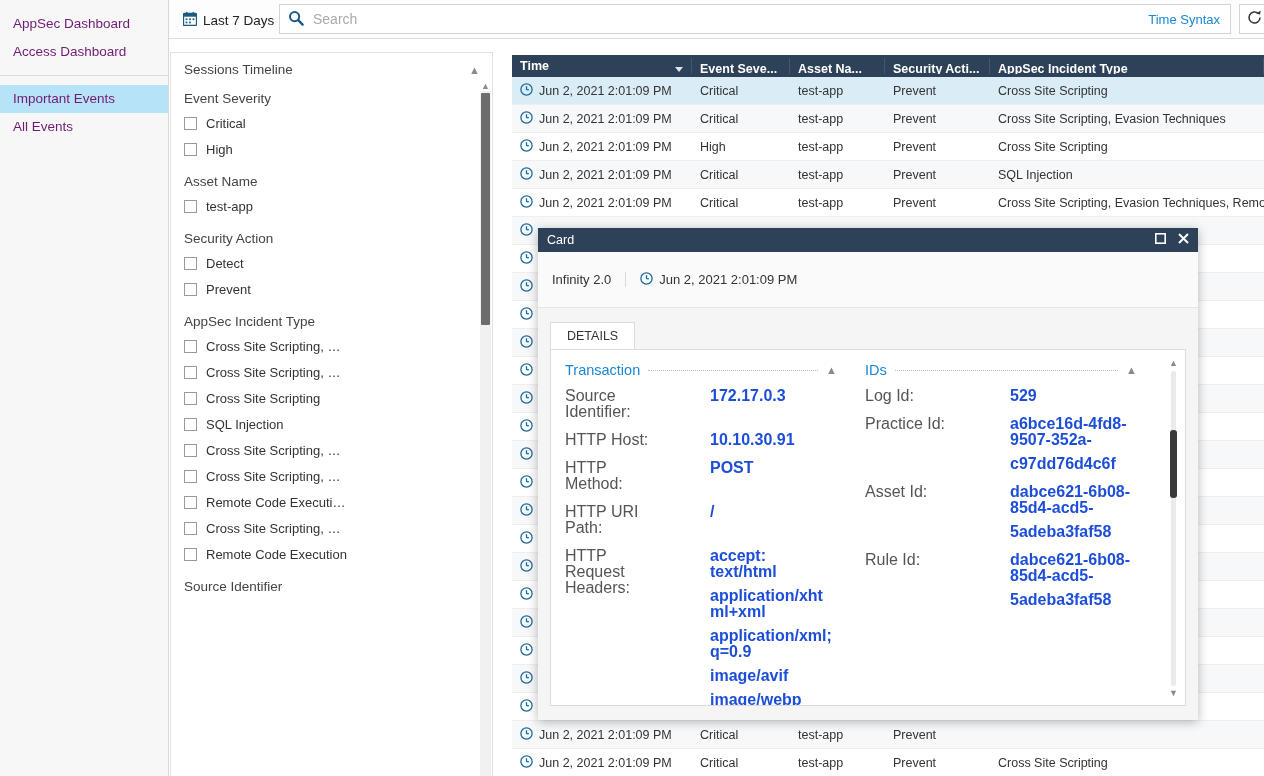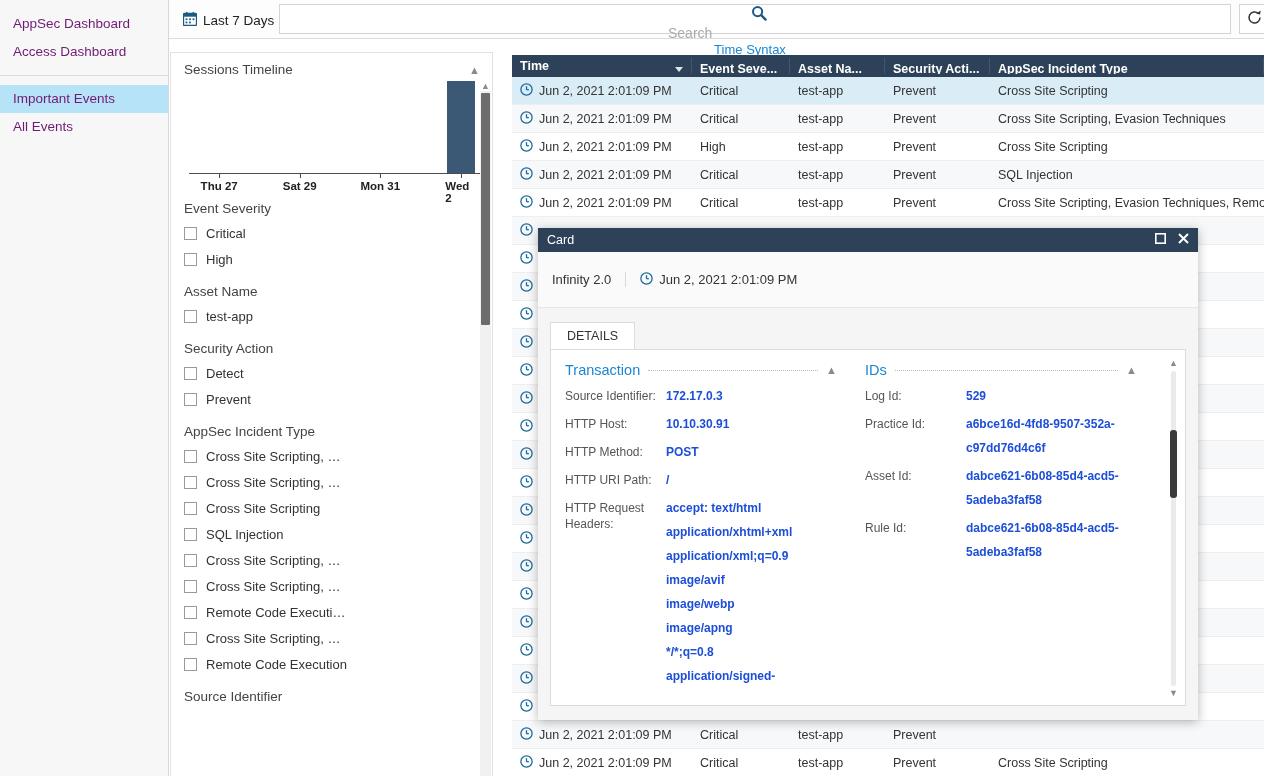--- a/index.html
+++ b/index.html
@@ -41,21 +41,21 @@
   }
   #daterange .cal { color: #1c5a84; display: block; }
   #daterange .caret {
     width: 0; height: 0; border-left: 4px solid transparent;
     border-right: 4px solid transparent; border-top: 5px solid #444;
     margin-left: 2px;
   }
   #searchbox {
     position: absolute; left: 110px; top: 4px; width: 952px; height: 30px;
     border: 1px solid #d4d4d4; background: #fff;
-    display: flex; align-items: center; flex-direction: column;
+    display: flex; align-items: center;
   }
   #searchbox .mag { margin-left: 8px; color: #1c5a84; display: block; }
   #searchbox input {
     flex: 1; border: 0; outline: none; height: 26px;
     font-family: "Liberation Sans", sans-serif; font-size: 14px;
     color: #333; margin-left: 7px; background: transparent;
   }
   #searchbox input::placeholder { color: #aaa; }
   #query-syntax {
     color: #1b87d1; font-size: 13px; margin-right: 10px;
@@ -189,21 +189,21 @@
     border: 1px solid #dcdcdc; overflow: hidden;
   }
   #detail-cols { display: flex; padding: 12px 0 0 0; }
   .col { padding: 0 14px; }
   .col-left  { width: 300px; }
   .col-right { width: 300px; }
   .grp-head { display: flex; align-items: center; gap: 8px; margin-bottom: 10px; }
   .grp-head .gt { color: #1b87d1; font-size: 14.5px; white-space: nowrap; }
   .grp-head .dots { flex: 1; border-top: 1px dotted #bcbcbc; height: 1px; }
   .grp-head .gchev { color: #8a8a8a; font-size: 11px; cursor: pointer; }
-  .kv { display: flex; margin-bottom: 12px; font-size: 12px; line-height: 16px; }
+  .kv { display: flex; margin-bottom: 12px; font-size: 16px; line-height: 16px; gap: 44px; }
   .k { width: 101px; flex: 0 0 101px; color: #555; padding-right: 6px; }
   .v { flex: 1; color: #1d4ed8; font-weight: bold; word-break: break-word; }
   .v .hline { display: block; margin-bottom: 8px; }
   .v .hline:last-child { margin-bottom: 0; }
 
   #card-sb {
     position: absolute; right: 6px; top: 8px; width: 11px; height: 341px;
   }
   #card-sb .arr { position: absolute; left: 0; width: 11px; height: 11px; color: #8a8a8a; font-size: 9px; text-align: center; line-height: 11px; }
   #card-sb .arr.u { top: 0; }
@@ -270,34 +270,20 @@
 
   <div id="stats">
 
     <div id="stats-body">
 
       <div class="sect-head">
         <span class="lbl">Sessions Timeline</span>
         <span class="chev">▲</span>
       </div>
 
-      <div id="timeline">
-        <div id="tl-plot">
-            <div class="tl-bar" style="left: 247.857px; width: 28px; height: 92px; background: rgb(59, 88, 116);"></div>
-          </div>
-        <div id="tl-axis"></div>
-      <div class="tl-tick" style="left: 48.1429px;"></div>
-          <div class="tl-lab" style="left: 48.1429px;">Thu 27</div>
-          <div class="tl-tick" style="left: 128.714px;"></div>
-          <div class="tl-lab" style="left: 128.714px;">Sat 29</div>
-          <div class="tl-tick" style="left: 209.286px;"></div>
-          <div class="tl-lab" style="left: 209.286px;">Mon 31</div>
-          <div class="tl-tick" style="left: 289.857px;"></div>
-          <div class="tl-lab" style="left: 289.857px;">Wed 2</div>
-        </div>
 
       <div id="facets">
           <div class="facet-title">Event Severity</div>
           <div class="facet-row">
             <span class="cb"></span>
             <span class="facet-name">Critical</span>
           </div>
           <div class="facet-row">
             <span class="cb"></span>
             <span class="facet-name">High</span>

